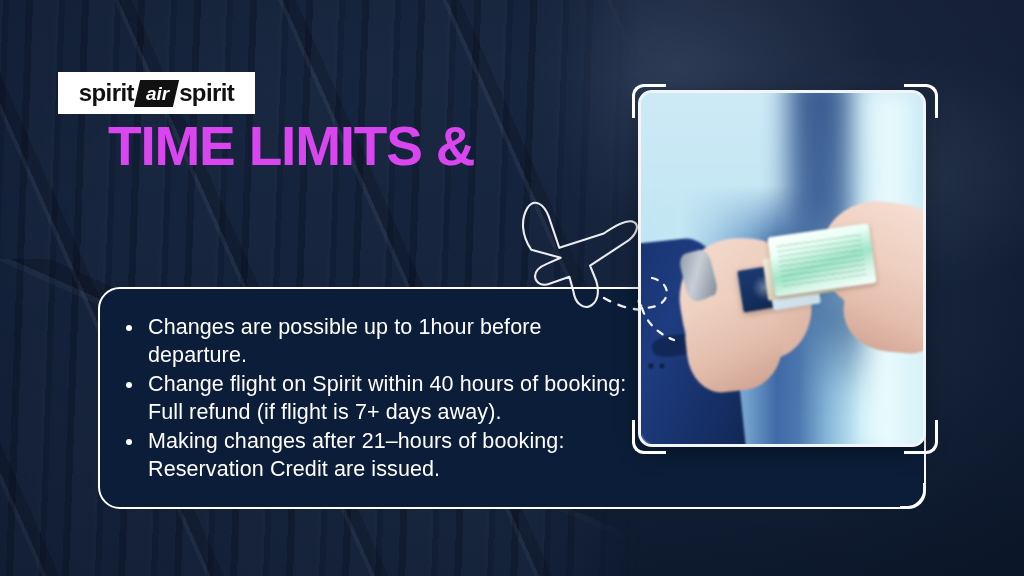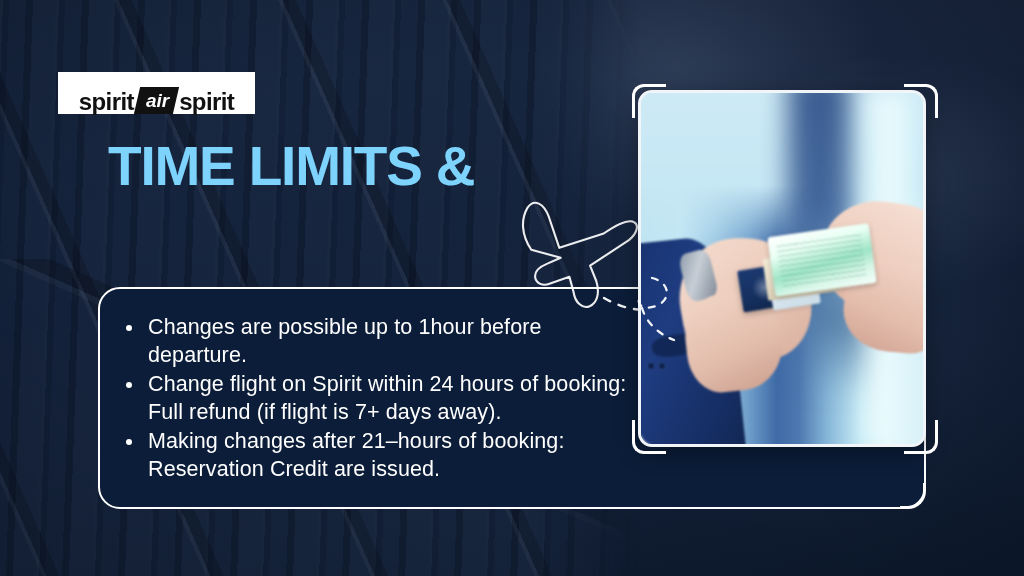--- a/index.html
+++ b/index.html
@@ -76,21 +76,21 @@
     position: absolute; inset: 0;
     background: radial-gradient(ellipse 85% 85% at 45% 45%, rgba(0,0,0,0) 40%, rgba(3,10,22,0.45) 100%);
   }
 
   
   .logo-plate {
     position: absolute;
     left: 58px; top: 72px;
     width: 197px; height: 42px;
     background: #ffffff;
-    display: flex; align-items: flex-end; justify-content: center;
+    display: flex; align-items: center; justify-content: center;
     gap: 2px;
     z-index: 12;
   }
   .logo-word {
     color: #111111;
     font-size: 24px;
     font-weight: 700;
     letter-spacing: -0.6px;
     line-height: 1;
   }
@@ -104,23 +104,23 @@
     padding: 4px 7px 4px 9px;
     margin: 0 1px;
     line-height: 1;
     transform: skewX(-13deg);
   }
   .logo-air span { display: inline-block; transform: skewX(13deg); }
 
   
   .title {
     position: absolute;
-    left: 108px; top: 140px;
+    left: 108px; top: 120px;
     z-index: 12;
-    color: #7dd3fc;
+    color: #d946ef;
     font-size: 55px;
     font-weight: 700;
     line-height: 0.97;
     letter-spacing: -1.2px;
   }
   .title .l2 { display: block; }
 
   
   .plane-svg {
     position: absolute;
@@ -375,21 +375,21 @@
 
   <div class="bullet-box"></div>
 
   <div class="bullets">
     <div class="bullet-row">
       <span class="bullet-dot"></span>
       <span>Changes are possible up to 1hour before departure.</span>
     </div>
     <div class="bullet-row">
       <span class="bullet-dot"></span>
-      <span>Change flight on Spirit within 24 hours of booking: Full refund (if flight is 7+ days away).</span>
+      <span>Change flight on Spirit within 40 hours of booking: Full refund (if flight is 7+ days away).</span>
     </div>
     <div class="bullet-row">
       <span class="bullet-dot"></span>
       <span>Making changes after 21–hours of booking: Reservation Credit are issued.</span>
     </div>
   </div>
 
   <svg style="position:absolute;left:612px;top:268px;width:90px;height:120px;z-index:15;overflow:visible" viewBox="0 0 90 120">
     <path d="M40 10 C58 14 60 32 44 38 C30 43 24 36 28 28" fill="none" stroke="#ffffff" stroke-width="2.3" stroke-linecap="round" stroke-dasharray="6 8" opacity="0.95"></path>
     <path d="M30 40 C34 54 46 66 62 72" fill="none" stroke="#ffffff" stroke-width="2.3" stroke-linecap="round" stroke-dasharray="6 8" opacity="0.95"></path>

